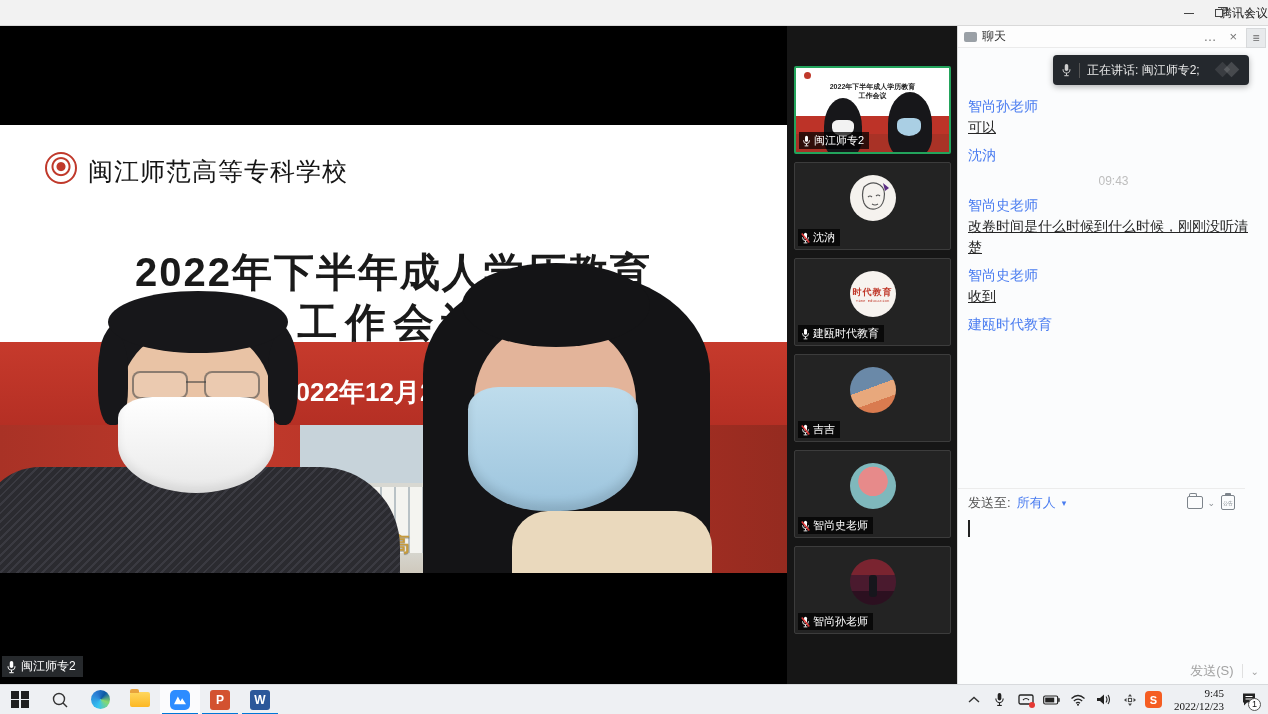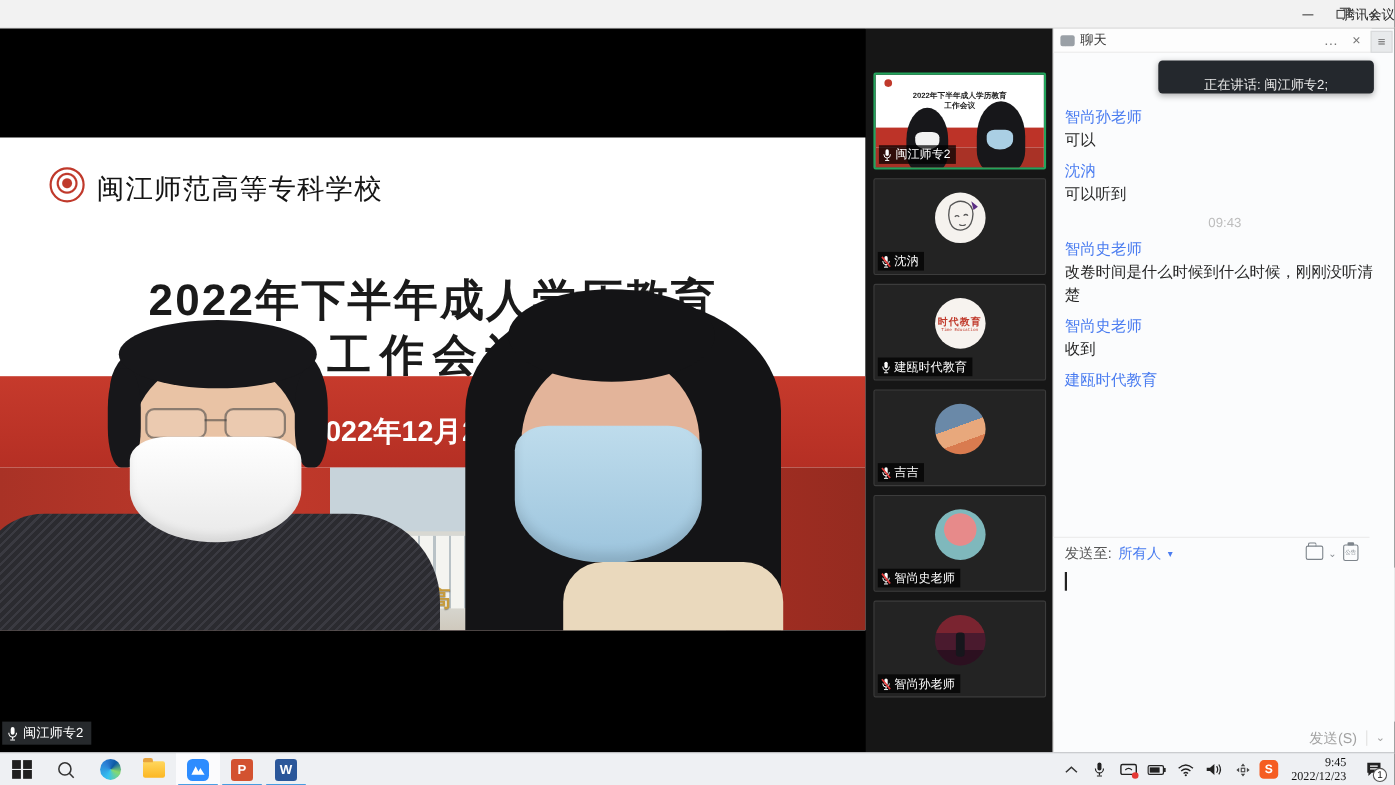--- a/index.html
+++ b/index.html
@@ -80,29 +80,29 @@
 
   
   .chat { position:absolute; left:957px; top:26px; width:311px; height:658px; background:#fbfcfd; border-left:1px solid #d9d9d9; }
   .chat-header { position:absolute; left:0; top:0; width:289px; height:22px; background:#fdfdfd; border-bottom:1px solid #ebebeb; display:flex; align-items:center; padding:0 6px; gap:5px; }
   .chat-bubble-icon { width:13px; height:10px; background:#9aa0a6; border-radius:2px; position:relative; }
   .chat-bubble-icon::after { content:""; position:absolute; left:2px; bottom:-3px; border:3px solid transparent; border-top-color:#9aa0a6; }
   .chat-title { font-size:12px; color:#333; }
   .chat-header .spacer { flex:1; }
   .chat-hbtn { font-size:13px; color:#777; padding:0 4px; cursor:default; }
   .panel-menu-btn { position:absolute; right:2px; top:2px; width:20px; height:20px; background:#e8eaec; border:1px solid #d7d9db; color:#666; font-size:12px; display:flex; align-items:center; justify-content:center; }
-  .toast { position:absolute; left:95px; top:29px; width:196px; height:30px; background:#24282d; border-radius:4px; display:flex; align-items:center; padding:0 8px; gap:7px; box-shadow:0 2px 6px rgba(0,0,0,.3);flex-direction:column; }
+  .toast { position:absolute; left:95px; top:29px; width:196px; height:30px; background:#24282d; border-radius:4px; display:flex; align-items:center; padding:0 8px; gap:7px; box-shadow:0 2px 6px rgba(0,0,0,.3); }
   .toast-divider { width:1px; height:15px; background:#555; }
   .toast-text { font-size:12px; color:#eaeaea; white-space:nowrap; }
   .toast-logo { margin-left:auto; position:relative; width:26px; height:16px; }
   .toast-logo i { position:absolute; width:11px; height:11px; background:rgba(255,255,255,.10); transform:rotate(45deg); top:2px; }
   .toast-logo i:first-child { left:2px; } .toast-logo i:last-child { left:11px; background:rgba(255,255,255,.16); }
   .messages { position:absolute; left:0; top:22px; width:311px; height:438px; padding:22px 10px 0 10px; overflow:hidden; }
   .chat-name { font-size:14px; color:#4a7cf0; margin-top:7px; line-height:21px; }
-  .chat-msg { font-size:14px; color:#262626; line-height:21px; }
+  .chat-msg { font-size:14px; color:#262626; line-height:21px;text-decoration:underline; }
   .chat-time { font-size:12px; color:#bdbdbd; text-align:center; margin:8px 0 2px; }
   .send-row { position:absolute; left:0; top:462px; width:287px; height:28px; border-top:1px solid #ececec; display:flex; align-items:center; padding:0 10px; gap:6px; background:#fbfcfd; }
   .send-to-label { font-size:13px; color:#555; }
   .send-to-value { font-size:13px; color:#4a7cf0; cursor:default; }
   .send-to-caret { font-size:9px; color:#4a7cf0; }
   .send-row .spacer { flex:1; }
   .folder-icon { width:16px; height:13px; border:1.5px solid #7d848b; border-radius:2px; position:relative; }
   .folder-icon::before { content:""; position:absolute; left:1px; top:-4px; width:6px; height:3px; border:1.5px solid #7d848b; border-bottom:none; border-radius:2px 2px 0 0; }
   .folder-caret { font-size:9px; color:#8a8f94; margin-left:-2px; }
   .announce-icon { width:14px; height:15px; border:1.5px solid #7d848b; border-radius:2px; position:relative; display:flex; align-items:center; justify-content:center; }
@@ -309,21 +309,20 @@
       <span class="spacer"></span>
       <span class="chat-hbtn">…</span>
       <span class="chat-hbtn">×</span>
     </div>
     <div class="panel-menu-btn">≡</div>
 
     <div class="messages">
       <div class="chat-name" style="margin-top:26px;">智尚孙老师</div>
       <div class="chat-msg">可以</div>
       <div class="chat-name">沈汭</div>
-      <div class="chat-msg">可以听到</div>
       <div class="chat-time">09:43</div>
       <div class="chat-name">智尚史老师</div>
       <div class="chat-msg">改卷时间是什么时候到什么时候，刚刚没听清楚</div>
       <div class="chat-name">智尚史老师</div>
       <div class="chat-msg">收到</div>
       <div class="chat-name">建瓯时代教育</div>
     </div>
 
     <div class="toast">
       <svg width="11" height="14" viewBox="0 0 12 16" fill="#cfcfcf">

